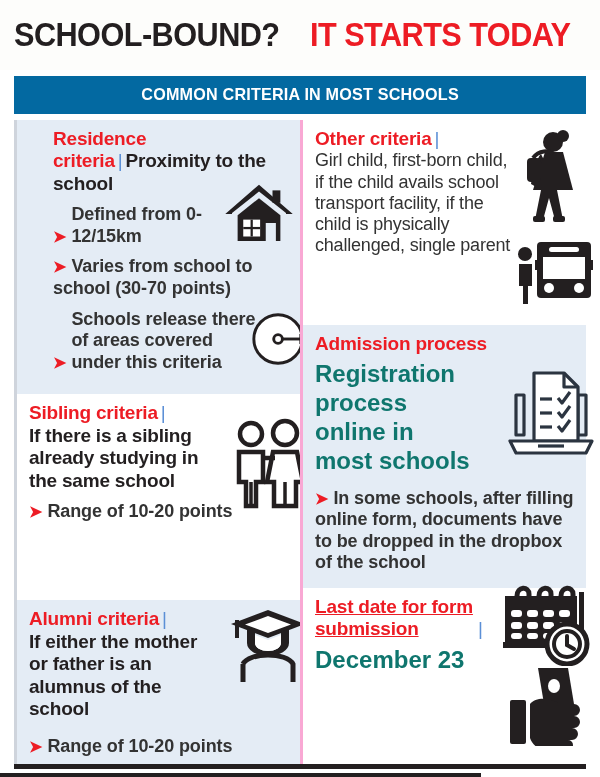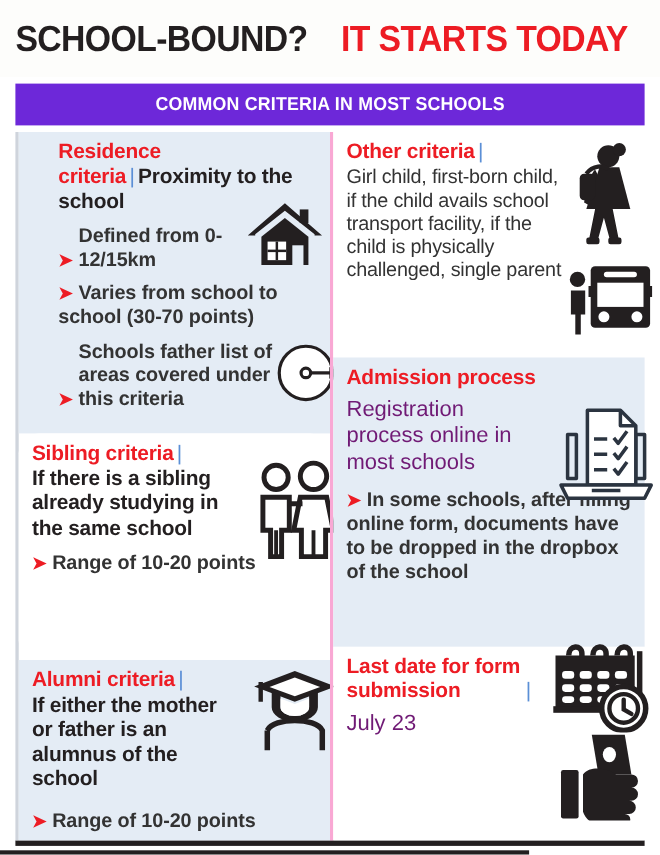--- a/index.html
+++ b/index.html
@@ -31,21 +31,21 @@
     letter-spacing:-0.6px;
     transform:scaleX(0.93);
     transform-origin:left center;
   }
   .hl-dark { color:#231f20; }
   .hl-red  { color:#ed1c24; margin-left:10px; }
 
   .subbar {
     position:absolute; left:14px; top:76px;
     width:572px; height:38px;
-    background:#6d28d9;
+    background:#0369a1;
     display:flex; align-items:center; justify-content:center;
   }
   .subbar span {
     color:#ffffff; font-weight:bold; font-size:17px;
     letter-spacing:0.2px;
     transform:scaleX(0.95);
   }
 
   
   .columns {
@@ -82,22 +82,22 @@
     font-size:18px; line-height:1.2;
     color:#333333; font-weight:bold;
     margin-top:9px;
     letter-spacing:-0.1px;
   }
   .bullet .arw {
     color:#ed1c24; font-size:16px; padding-right:5px;
     letter-spacing:0;
   }
   .subhead {
-    display:block; font-size:20px; font-weight:normal;
-    line-height:1.2; color:#701a75; margin-top:5px;
+    display:block; font-size:24px; font-weight:bold;
+    line-height:1.2; color:#0f766e; margin-top:5px;
   }
   .narrow { display:inline-block; max-width:205px; }
   .narrow-sm { display:inline-block; max-width:160px; }
   .narrow-md { display:inline-block; max-width:185px; }
 
   
   .icon { position:absolute; }
   svg { display:block; }
 </style>
 </head>
@@ -122,21 +122,21 @@
         <div class="head-line">
           <span class="cat">Residence criteria</span><span class="sep">|</span><span class="desc">Proximity to the school</span>
         </div>
         <span class="bullet">
           <span class="arw">➤</span><span class="narrow-sm">Defined from 0-12/15km</span>
         </span>
         <span class="bullet">
           <span class="arw">➤</span><span>Varies from school to school (30-70 points)</span>
         </span>
         <span class="bullet">
-          <span class="arw">➤</span><span class="narrow-md">Schools father list of areas covered under this criteria</span>
+          <span class="arw">➤</span><span class="narrow-md">Schools release there of areas covered under this criteria</span>
         </span>
 
         <div class="icon" style="left:206px; top:58px;">
           <svg width="72" height="72" viewBox="0 0 64 64">
             <path fill="#231f20" d="M32 6 L2 32 L8 32 L8 31 L32 12 L56 31 L56 32 L62 32 Z"></path>
             <rect x="44" y="11" width="7" height="11" fill="#231f20"></rect>
             <path fill="#231f20" d="M13 33 L32 18 L51 33 L51 56 L13 56 Z"></path>
             <rect x="18" y="37" width="15" height="15" fill="#ffffff"></rect>
             <rect x="24.5" y="37" width="2" height="15" fill="#231f20"></rect>
             <rect x="18" y="43.5" width="15" height="2" fill="#231f20"></rect>
@@ -265,23 +265,23 @@
               <polyline points="60,61 64,66 72,55"></polyline>
               <path d="M12 76 h82 l-6 12 h-70 z" fill="#ffffff"></path>
               <line x1="40" y1="81" x2="66" y2="81"></line>
             </g>
           </svg>
         </div>
       </div>
 
       <div class="block bg-white grow">
         <div class="head-line">
-          <span class="cat narrow-sm" style="display:inline-block;">Last date for form submission</span><span class="sep">|</span>
-        </div>
-        <span class="subhead">July 23</span>
+          <span class="cat narrow-sm" style="display:inline-block;text-decoration:underline;">Last date for form submission</span><span class="sep">|</span>
+        </div>
+        <span class="subhead">December 23</span>
 
         <div class="icon" style="left:192px; top:-6px;">
           <svg width="100" height="84" viewBox="0 0 100 84">
             <g fill="#231f20">
               <path d="M10 14 h72 v48 h-72 z"></path>
               <rect x="8" y="60" width="76" height="6"></rect>
               <g fill="none" stroke="#231f20" stroke-width="5">
                 <path d="M22 14 C 22 4, 34 4, 34 12 L34 18"></path>
                 <path d="M44 14 C 44 4, 56 4, 56 12 L56 18"></path>
                 <path d="M66 14 C 66 4, 78 4, 78 12 L78 18"></path>

